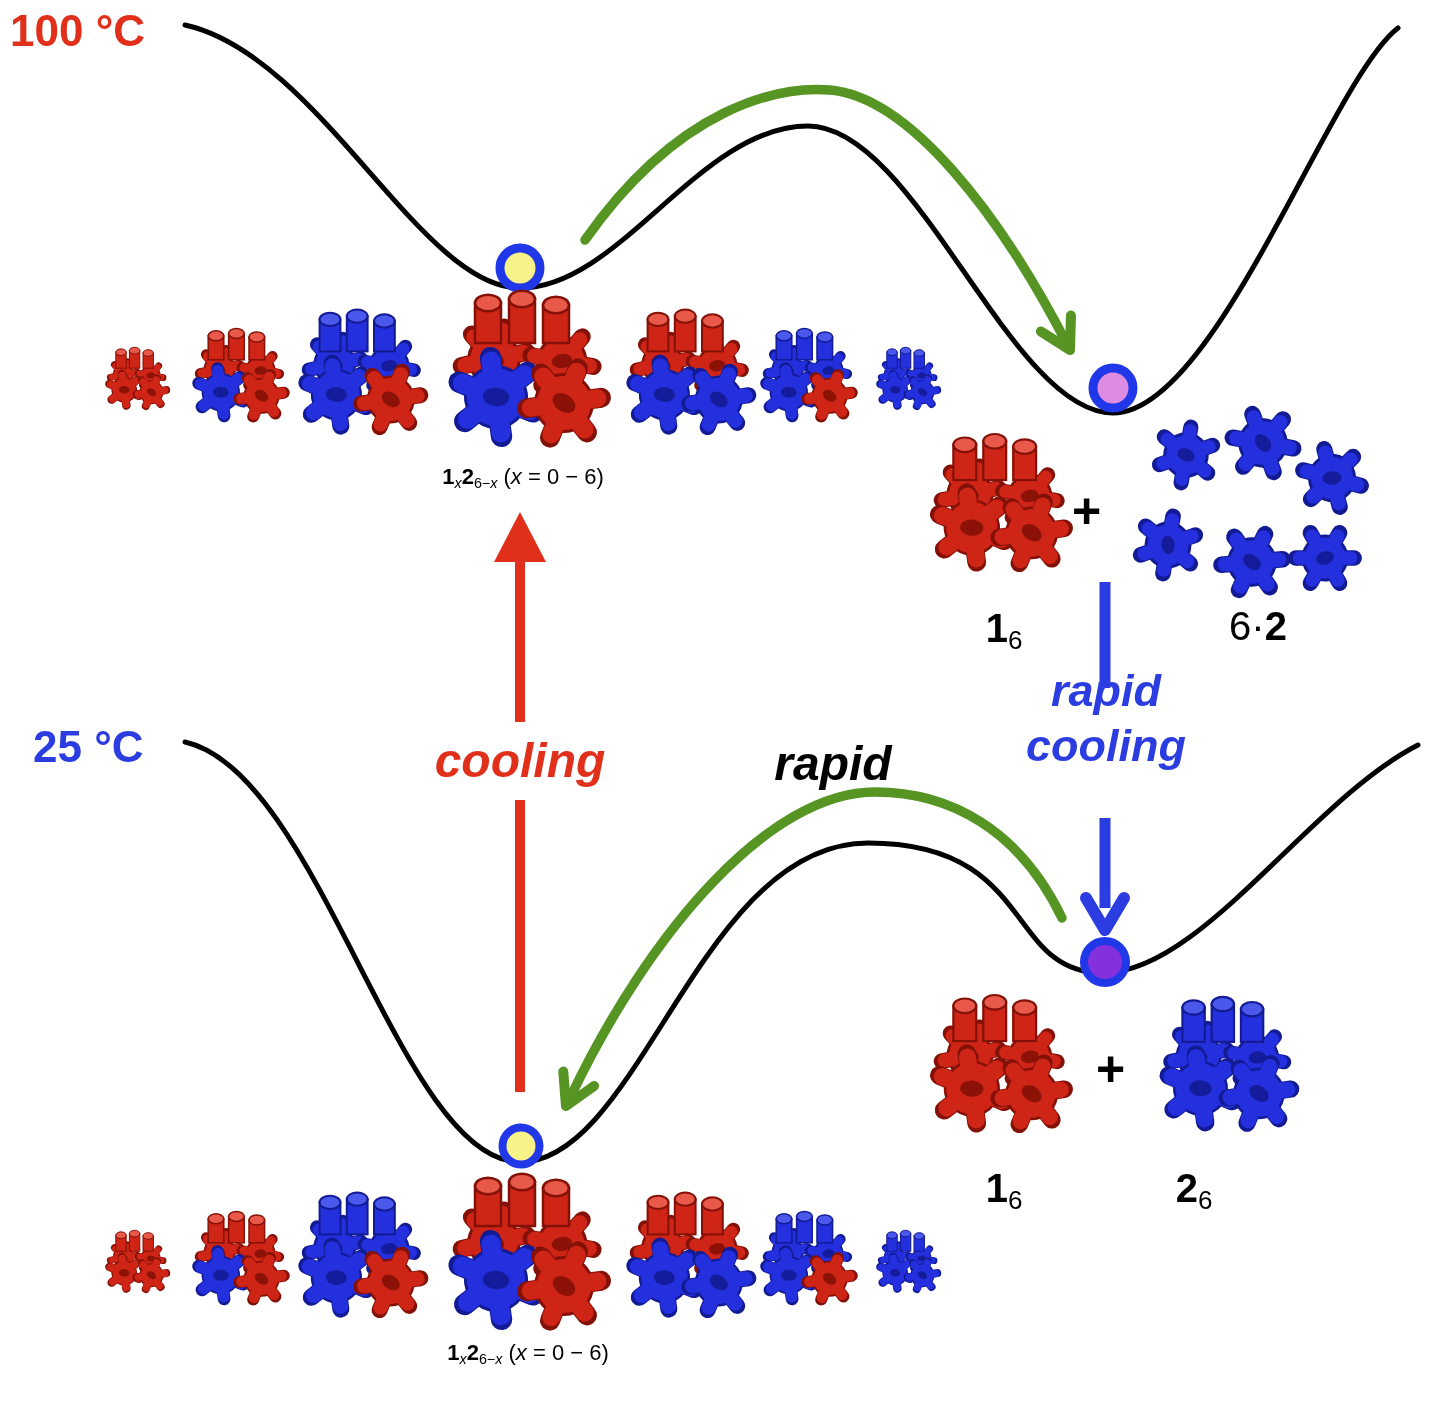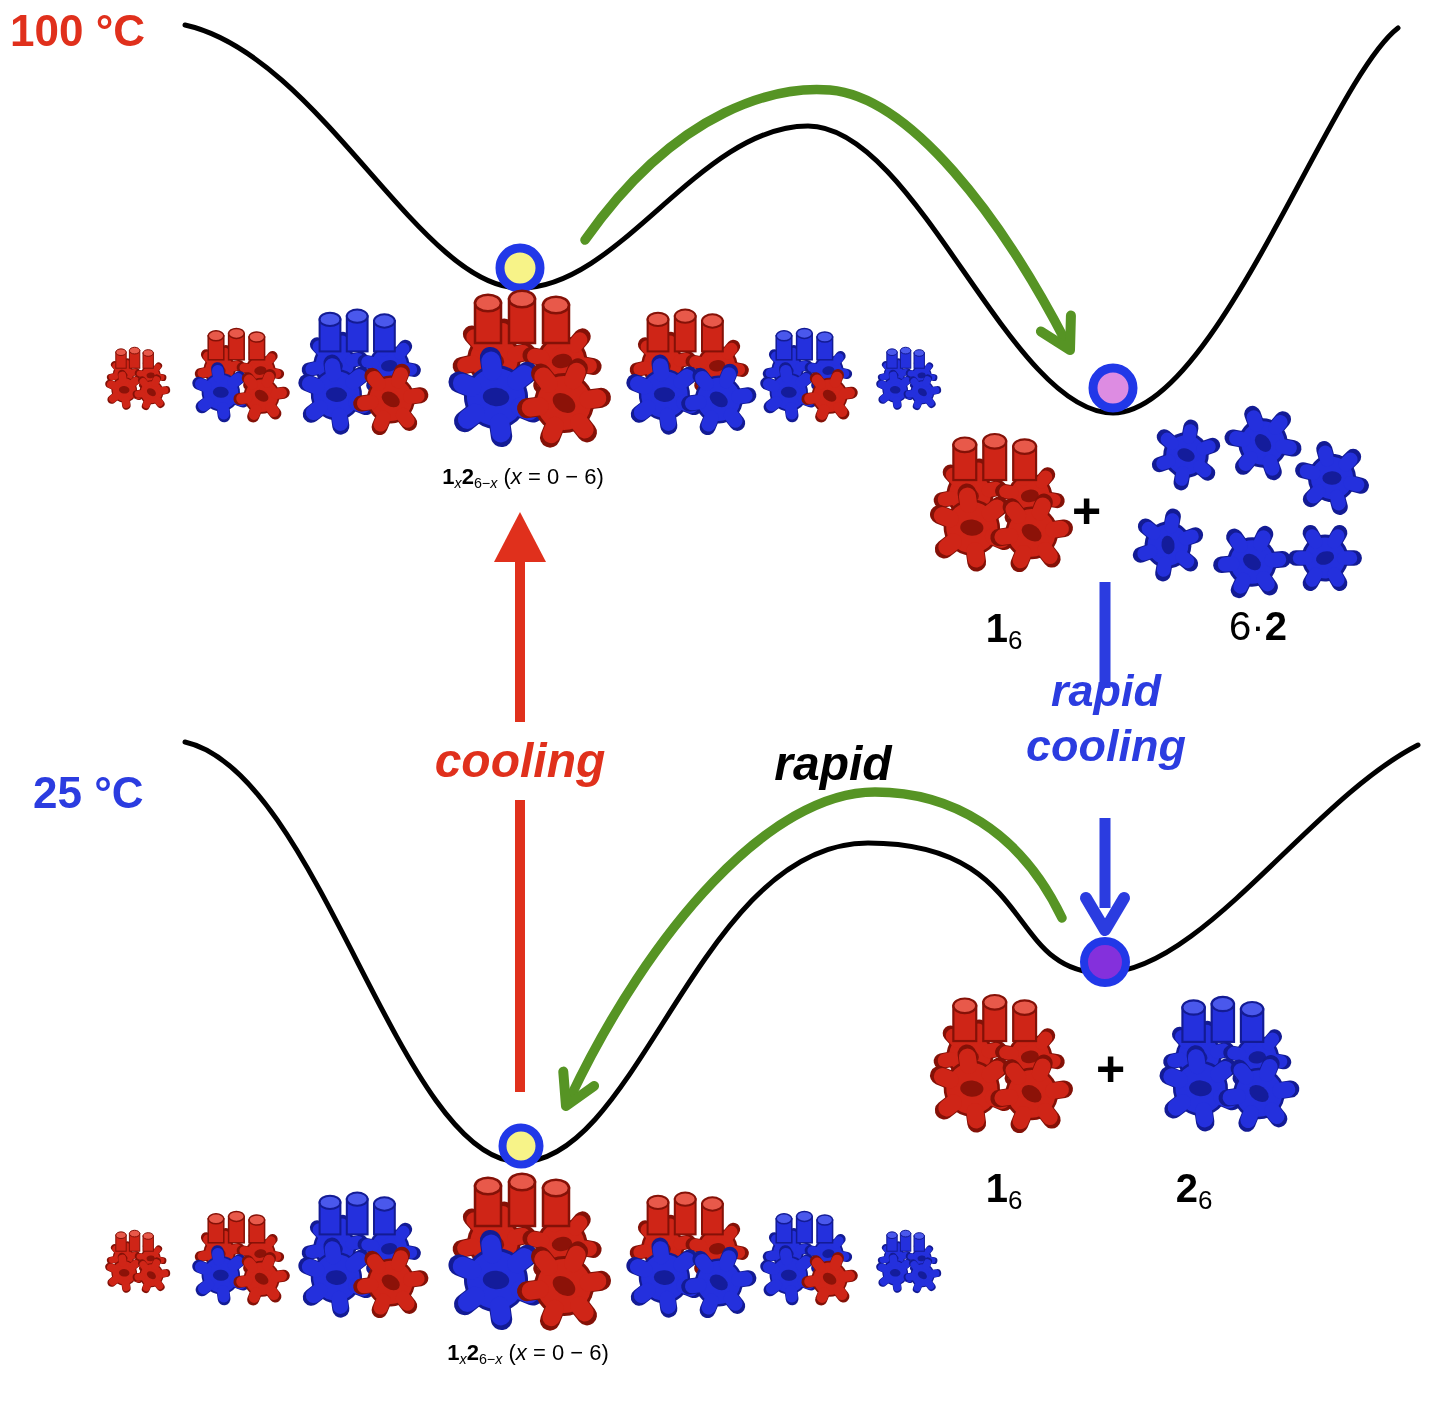--- a/index.html
+++ b/index.html
@@ -1887,21 +1887,21 @@
     <g>
       <path class="bshaft" d="M 1105 582 V 688"></path>
       <path class="bshaft" d="M 1105 818 V 908"></path>
       <g transform="translate(1105,930) rotate(90)">
           <path class="bchev" d="M -32 -19 L 0 0 L -32 19"></path>
         </g>
     </g>
   </svg>
 
   <div class="lbl temp red" style="left:10px;top:6px;">100 °C</div>
-  <div class="lbl temp blue" style="left:33px;top:722px;margin-top:46px;">25 °C</div>
+  <div class="lbl temp blue" style="left:33px;top:722px;">25 °C</div>
 
   <div class="lbl kin ctr" style="left:708px;top:736px;width:250px;">rapid</div>
 
   <div class="lbl proc red ctr" style="left:370px;top:733px;width:300px;">cooling</div>
 
   <div class="lbl cool blue ctr" style="left:956px;top:664px;width:300px;">
     <div>rapid</div>
     <div>cooling</div>
   </div>
 

